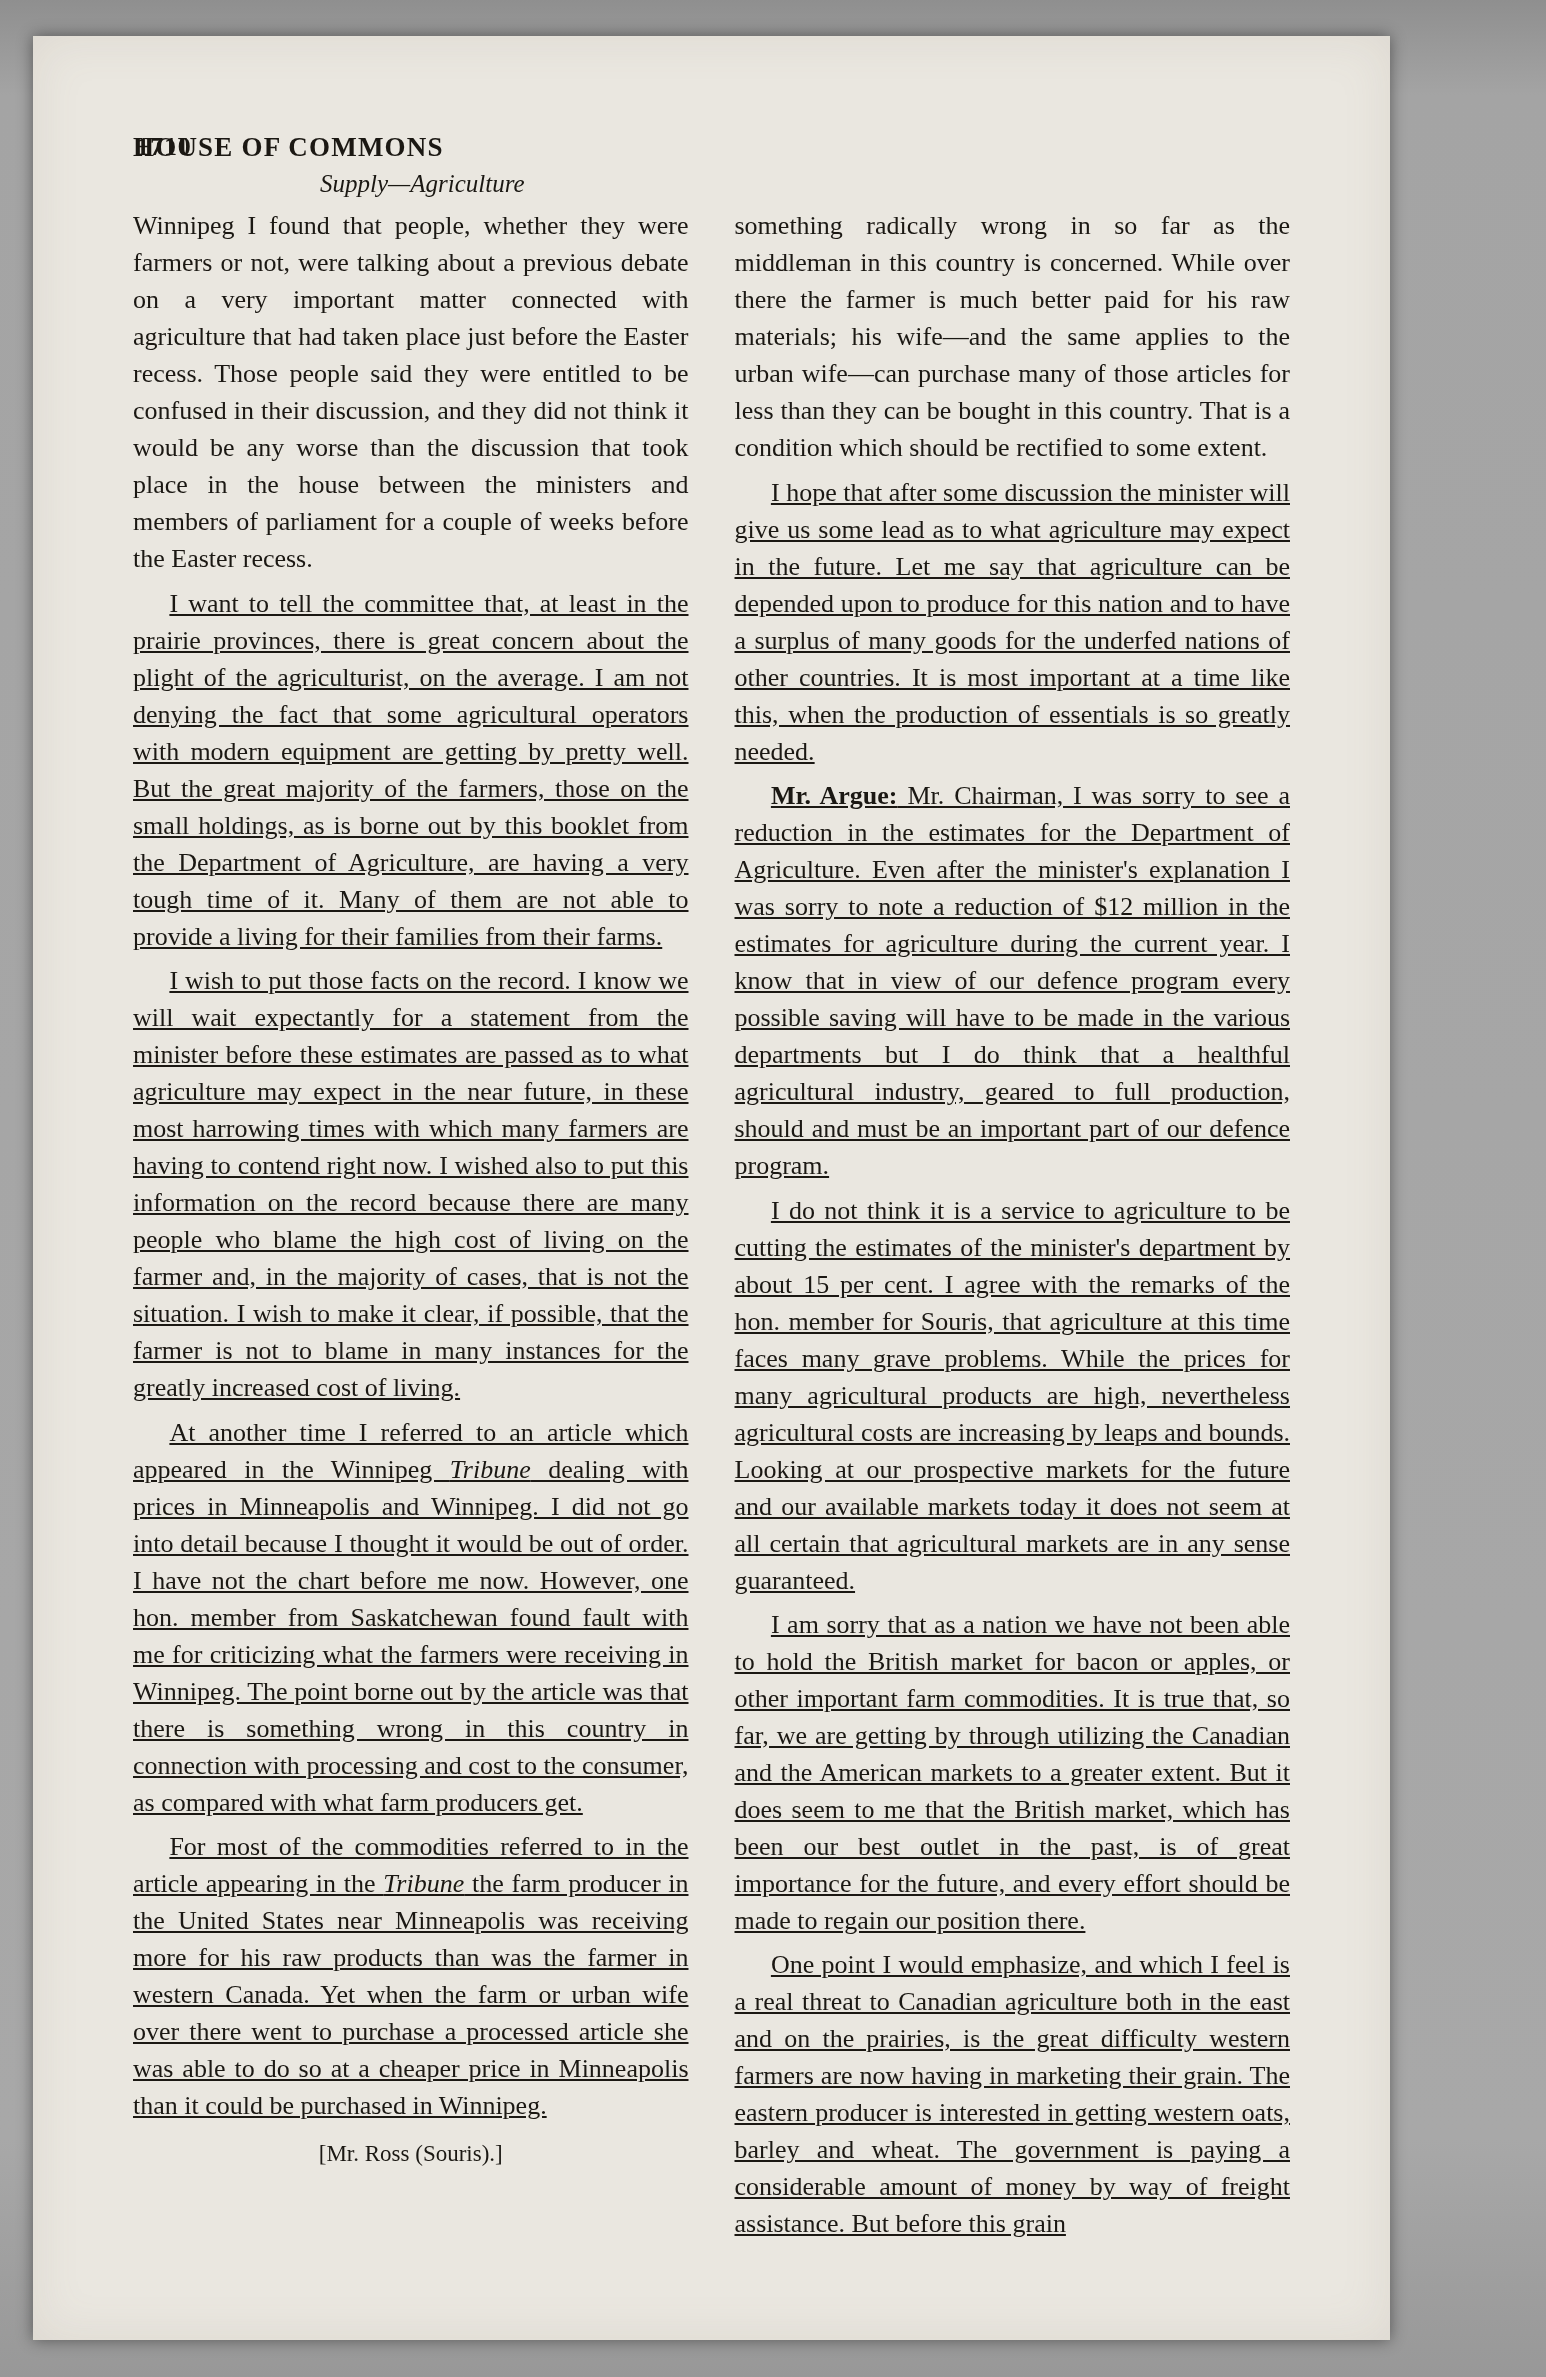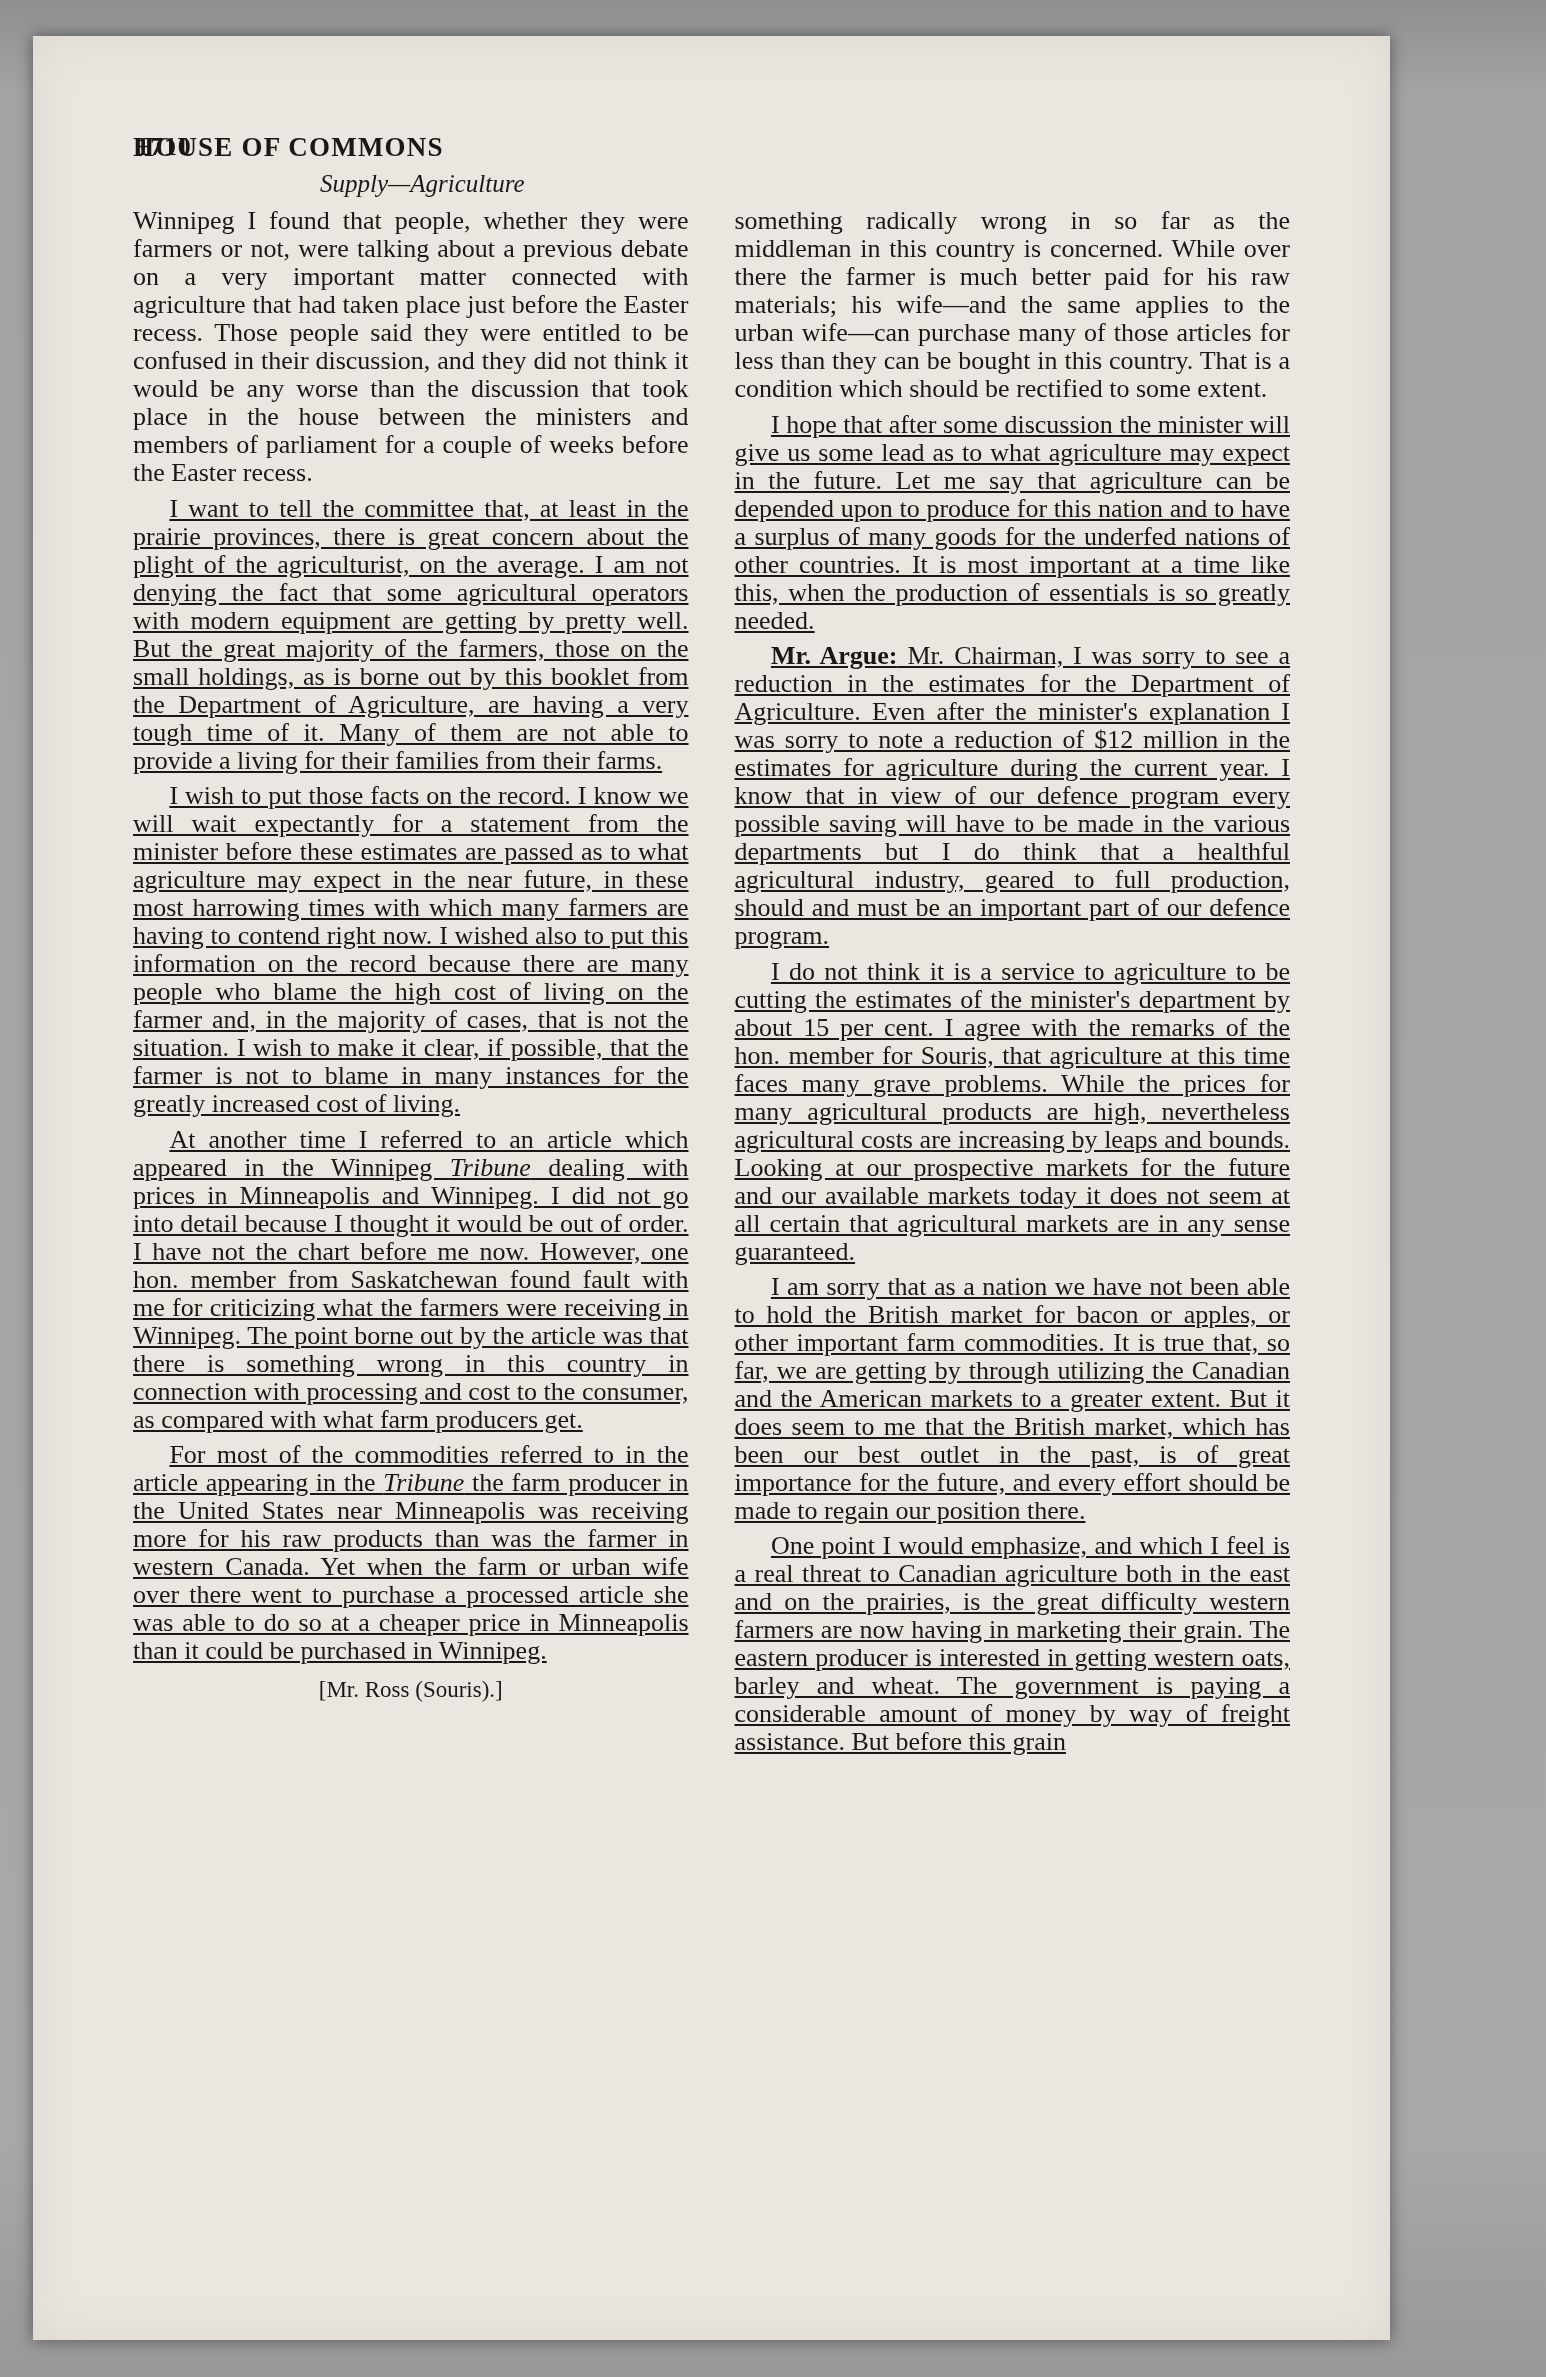--- a/index.html
+++ b/index.html
@@ -51,21 +51,21 @@
     font-size: 25px;
     margin-bottom: 9.8px;
   }
   .columns {
     display: flex;
     gap: 46px;
   }
   .col {
     flex: 1 1 0;
     font-size: 26px;
-    line-height: 28px;
+    line-height: 37px;
     text-align: justify;
     display: flex;
     flex-direction: column;
   }
   .col p {
     margin: 0;
   }
   .col p + p {
     margin-top: 7.4px;
   }

